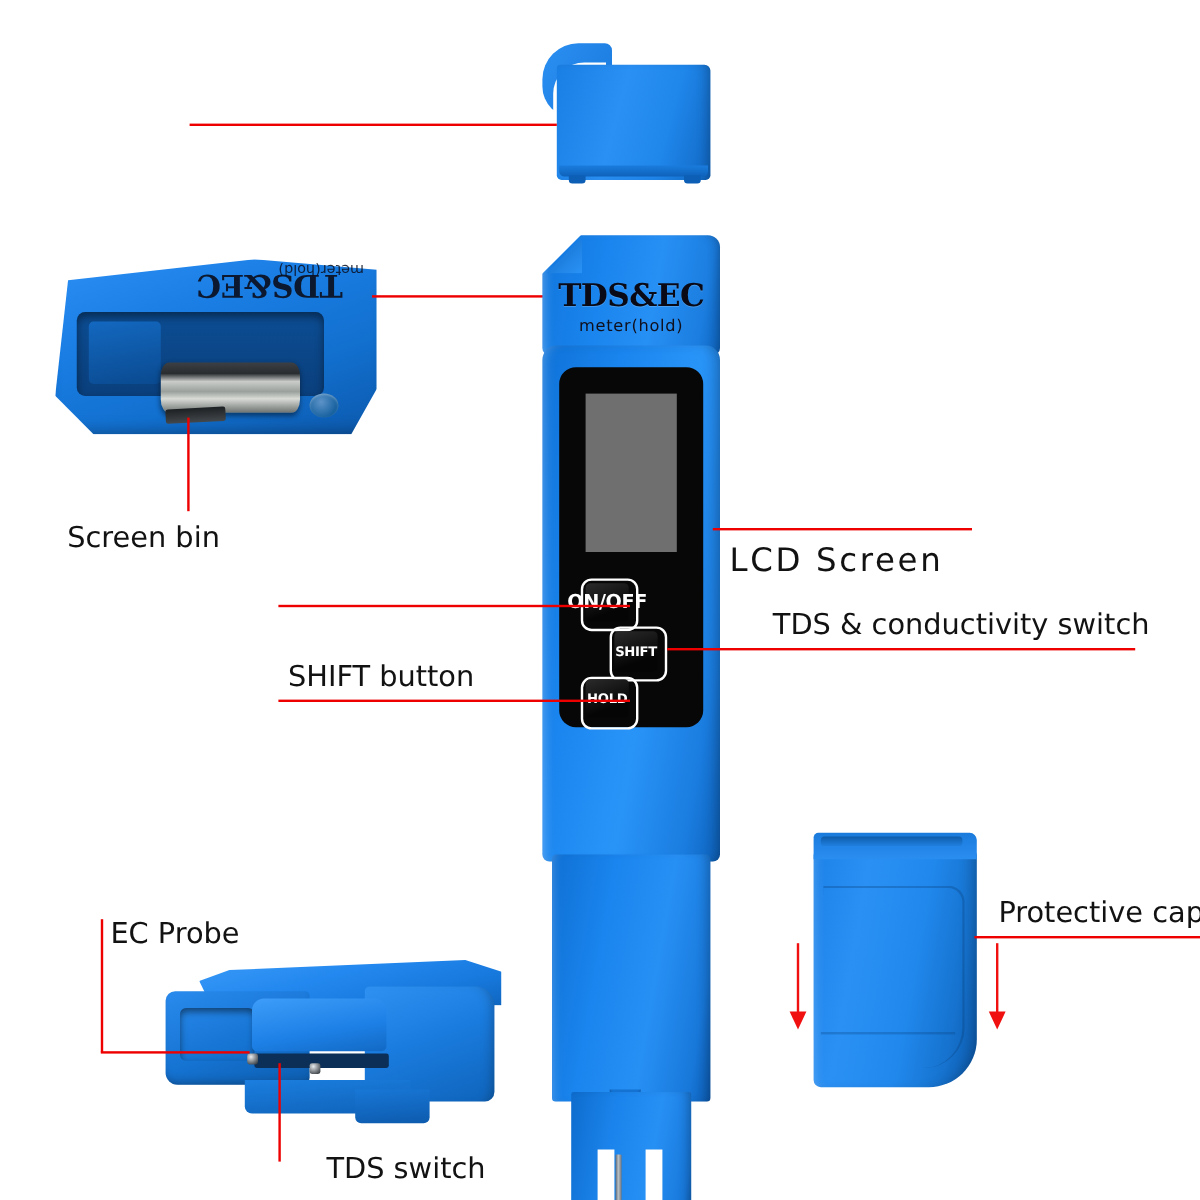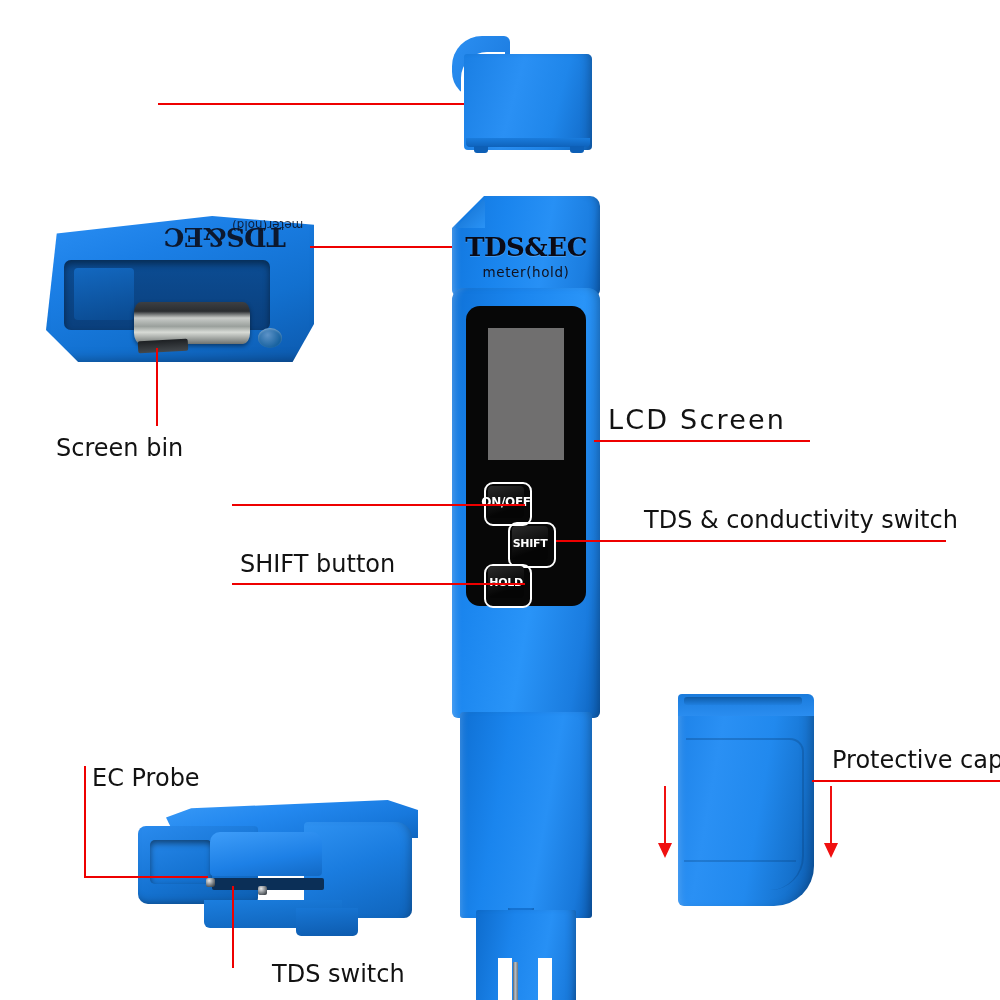--- a/index.html
+++ b/index.html
@@ -21,21 +21,21 @@
   .label {
     position: absolute;
     color: #121212;
     font-family: "DejaVu Sans", "Liberation Sans", sans-serif;
     font-weight: 400;
     white-space: nowrap;
     line-height: 1;
   }
   .label.lg   { font-size: 27px; }
   .label.md   { font-size: 24px; }
-  .label.track { letter-spacing: 2.2px; }
+  .label.track { letter-spacing: 2.2px; margin-top: 48px; }
 
   
   .lead-h {
     position: absolute;
     height: 0;
     border-top: 2px solid #ee0000;
   }
   .lead-v {
     position: absolute;
     width: 0;
@@ -391,21 +391,21 @@
     <div class="meter-top"></div>
     <div class="brand-main">TDS&amp;EC</div>
     <div class="brand-sub">meter(hold)</div>
 
     <div class="meter-barrel"></div>
 
     <div class="faceplate">
       <div class="lcd"></div>
 
       <div class="btn-outline" style="left:18px; top:176px; width:44px; height:40px;"></div>
-      <div class="btn-key" style="left:22px; top:180px; width:36px; height:32px; font-size:12px;">ON/OFF</div>
+      <div class="btn-key" style="left:22px; top:180px; width:36px; height:32px; font-size:16px;">ON/OFF</div>
 
       <div class="btn-outline" style="left:42px; top:216px; width:44px; height:42px;"></div>
       <div class="btn-key" style="left:46px; top:220px; width:36px; height:34px; font-size:11px;">SHIFT</div>
 
       <div class="btn-outline" style="left:18px; top:258px; width:44px; height:40px;"></div>
       <div class="btn-key" style="left:22px; top:260px; width:36px; height:32px; font-size:11px;">HOLD</div>
     </div>
 
     <div class="meter-lower"></div>
     <div class="shaft-notch"></div>

